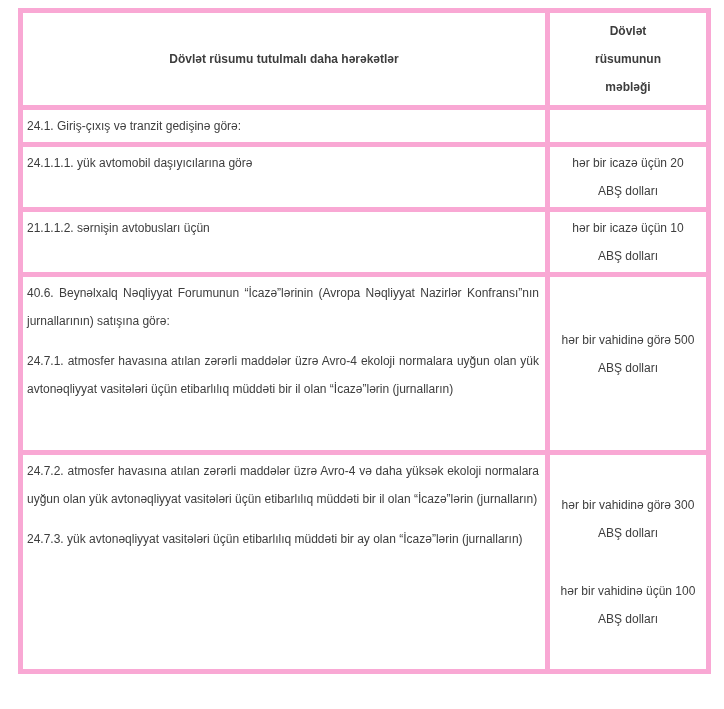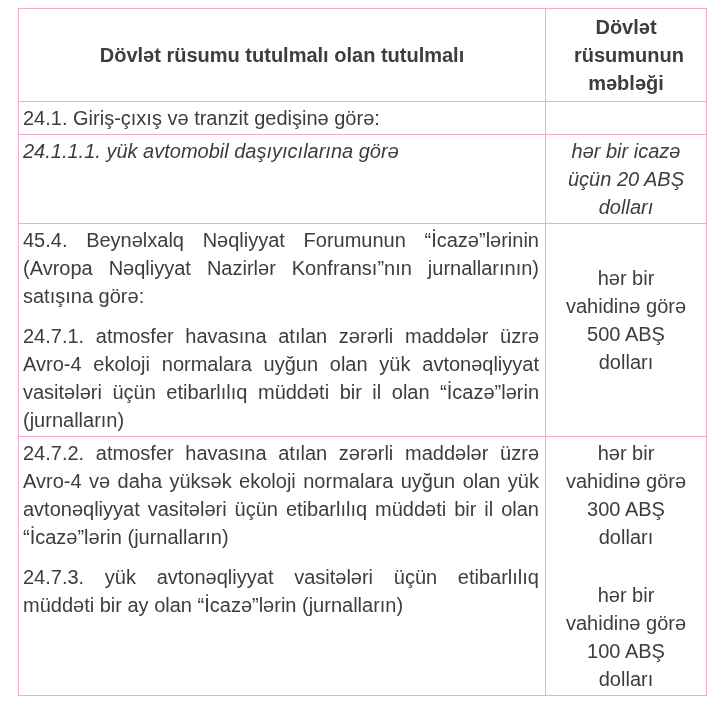--- a/index.html
+++ b/index.html
@@ -16,22 +16,22 @@
   table.fee-table {
     border-collapse: collapse;
     table-layout: fixed;
     width: 688px;
     margin: 8px 0 0 18px;
   }
   col.c-actions { width: 527px; }
   col.c-fee     { width: 161px; }
 
   th, td {
-    border: 1px solid #f9a8d4;
-    font-size: 20px;
+    border: 5px solid #f9a8d4;
+    font-size: 12px;
     line-height: 28px;
     padding: 2px 5px;
     overflow: hidden;
   }
 
   th {
     font-weight: bold;
     text-align: center;
     vertical-align: middle;
     padding: 4px 6px;
@@ -50,38 +50,38 @@
     vertical-align: middle;
     text-align: center;
   }
   .fee { max-width: 136px; margin: 0 auto; text-align: center; }
   .fee + .fee { margin-top: 30px; }
   td.fee-cell.raised { padding-bottom: 22px; }
 
   tr.h-head { height: 87px; }
   tr.h-33   { height: 33px; }
   tr.h-57   { height: 57px; }
-  tr.h-60   { height: 60px; font-style: italic; }
+  tr.h-60   { height: 60px; }
   tr.h-58   { height: 58px; }
   tr.h-178  { height: 178px; }
   tr.h-219  { height: 219px; }
 </style>
 </head>
 <body>
 
 <div class="page">
   <table class="fee-table">
     <colgroup>
       <col class="c-actions">
       <col class="c-fee">
     </colgroup>
     <thead>
       <tr class="h-head">
         <th>
-          <div>Dövlət rüsumu tutulmalı olan tutulmalı</div>
+          <div>Dövlət rüsumu tutulmalı daha hərəkətlər</div>
         </th>
         <th>
           <div class="amount-header-text">Dövlət rüsumunun məbləği</div>
         </th>
       </tr>
     </thead>
     <tbody>
       <tr class="h-33">
         <td class="action-cell">
           <p>24.1. Giriş-çıxış və tranzit gedişinə görə:</p>
@@ -91,34 +91,42 @@
         </td>
       </tr>
       <tr class="h-60">
         <td class="action-cell">
           <p>24.1.1.1. yük avtomobil daşıyıcılarına görə</p>
         </td>
         <td class="fee-cell">
           <div class="fee">hər bir icazə üçün 20 ABŞ dolları</div>
         </td>
       </tr>
+      <tr class="h-58">
+        <td class="action-cell">
+          <p>21.1.1.2. sərnişin avtobusları üçün</p>
+        </td>
+        <td class="fee-cell">
+          <div class="fee">hər bir icazə üçün 10 ABŞ dolları</div>
+        </td>
+      </tr>
       <tr class="h-178">
         <td class="action-cell">
-          <p>45.4. Beynəlxalq Nəqliyyat Forumunun “İcazə”lərinin (Avropa Nəqliyyat Nazirlər Konfransı”nın jurnallarının) satışına görə:</p>
+          <p>40.6. Beynəlxalq Nəqliyyat Forumunun “İcazə”lərinin (Avropa Nəqliyyat Nazirlər Konfransı”nın jurnallarının) satışına görə:</p>
           <p>24.7.1. atmosfer havasına atılan zərərli maddələr üzrə Avro-4 ekoloji normalara uyğun olan yük avtonəqliyyat vasitələri üçün etibarlılıq müddəti bir il olan “İcazə”lərin (jurnalların)</p>
         </td>
         <td class="fee-cell raised">
           <div class="fee">hər bir vahidinə görə 500 ABŞ dolları</div>
         </td>
       </tr>
       <tr class="h-219">
         <td class="action-cell">
           <p>24.7.2. atmosfer havasına atılan zərərli maddələr üzrə Avro-4 və daha yüksək ekoloji normalara uyğun olan yük avtonəqliyyat vasitələri üçün etibarlılıq müddəti bir il olan “İcazə”lərin (jurnalların)</p>
           <p>24.7.3. yük avtonəqliyyat vasitələri üçün etibarlılıq müddəti bir ay olan “İcazə”lərin (jurnalların)</p>
         </td>
         <td class="fee-cell">
           <div class="fee">hər bir vahidinə görə 300 ABŞ dolları</div>
-          <div class="fee">hər bir vahidinə görə 100 ABŞ dolları</div>
+          <div class="fee">hər bir vahidinə üçün 100 ABŞ dolları</div>
         </td>
       </tr>
     </tbody>
   </table>
 </div>
 
 </body></html>

